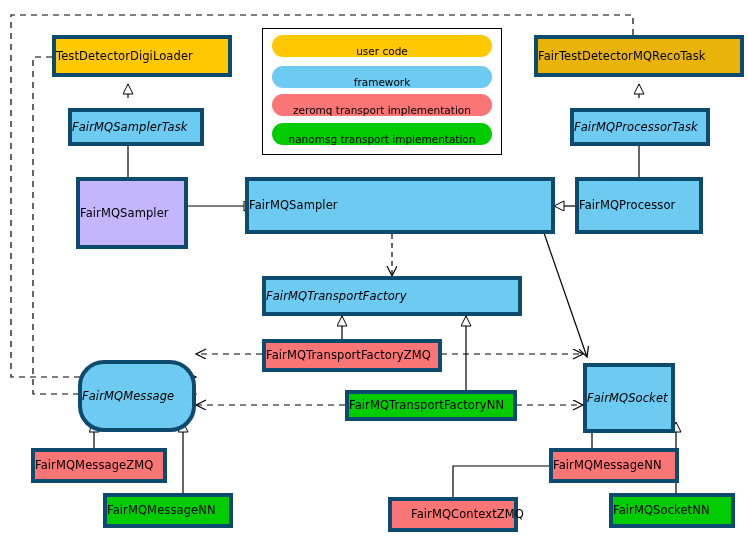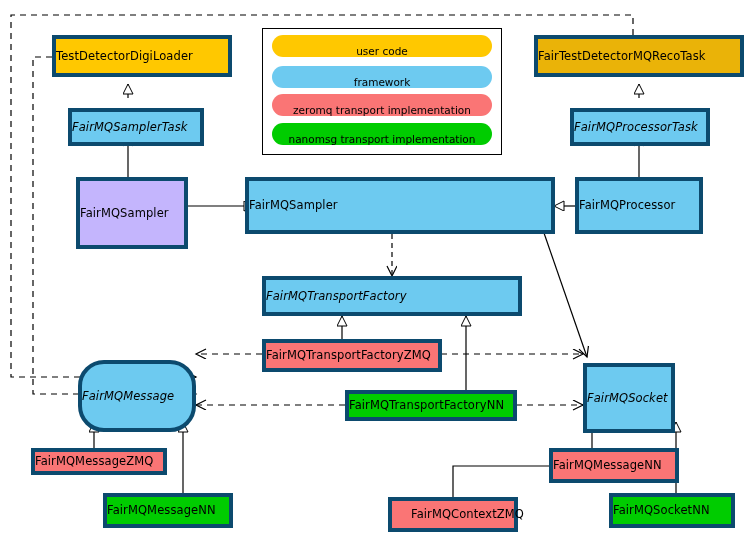--- a/index.html
+++ b/index.html
@@ -164,21 +164,21 @@
   </div>
 
   <div class="node-box abstract" style="left:78px; top:349px; width:118px; height:72px; background:#6DCAF0;border-radius:26px;">
     <span>FairMQMessage</span>
   </div>
 
   <div class="node-box abstract" style="left:583px; top:352px; width:92px; height:70px; background:#6DCAF0;">
     <span>FairMQSocket</span>
   </div>
 
-  <div class="node-box" style="left:31px; top:448px; width:136px; height:27px; background:#FA7575;">
+  <div class="node-box" style="left:31px; top:448px; width:136px; height:35px; background:#FA7575;">
     <span>FairMQMessageZMQ</span>
   </div>
 
   <div class="node-box" style="left:103px; top:493px; width:130px; height:35px; background:#00CC00;">
     <span>FairMQMessageNN</span>
   </div>
 
   <div class="node-box" style="left:549px; top:448px; width:130px; height:35px; background:#FA7575;">
     <span>FairMQMessageNN</span>
   </div>

